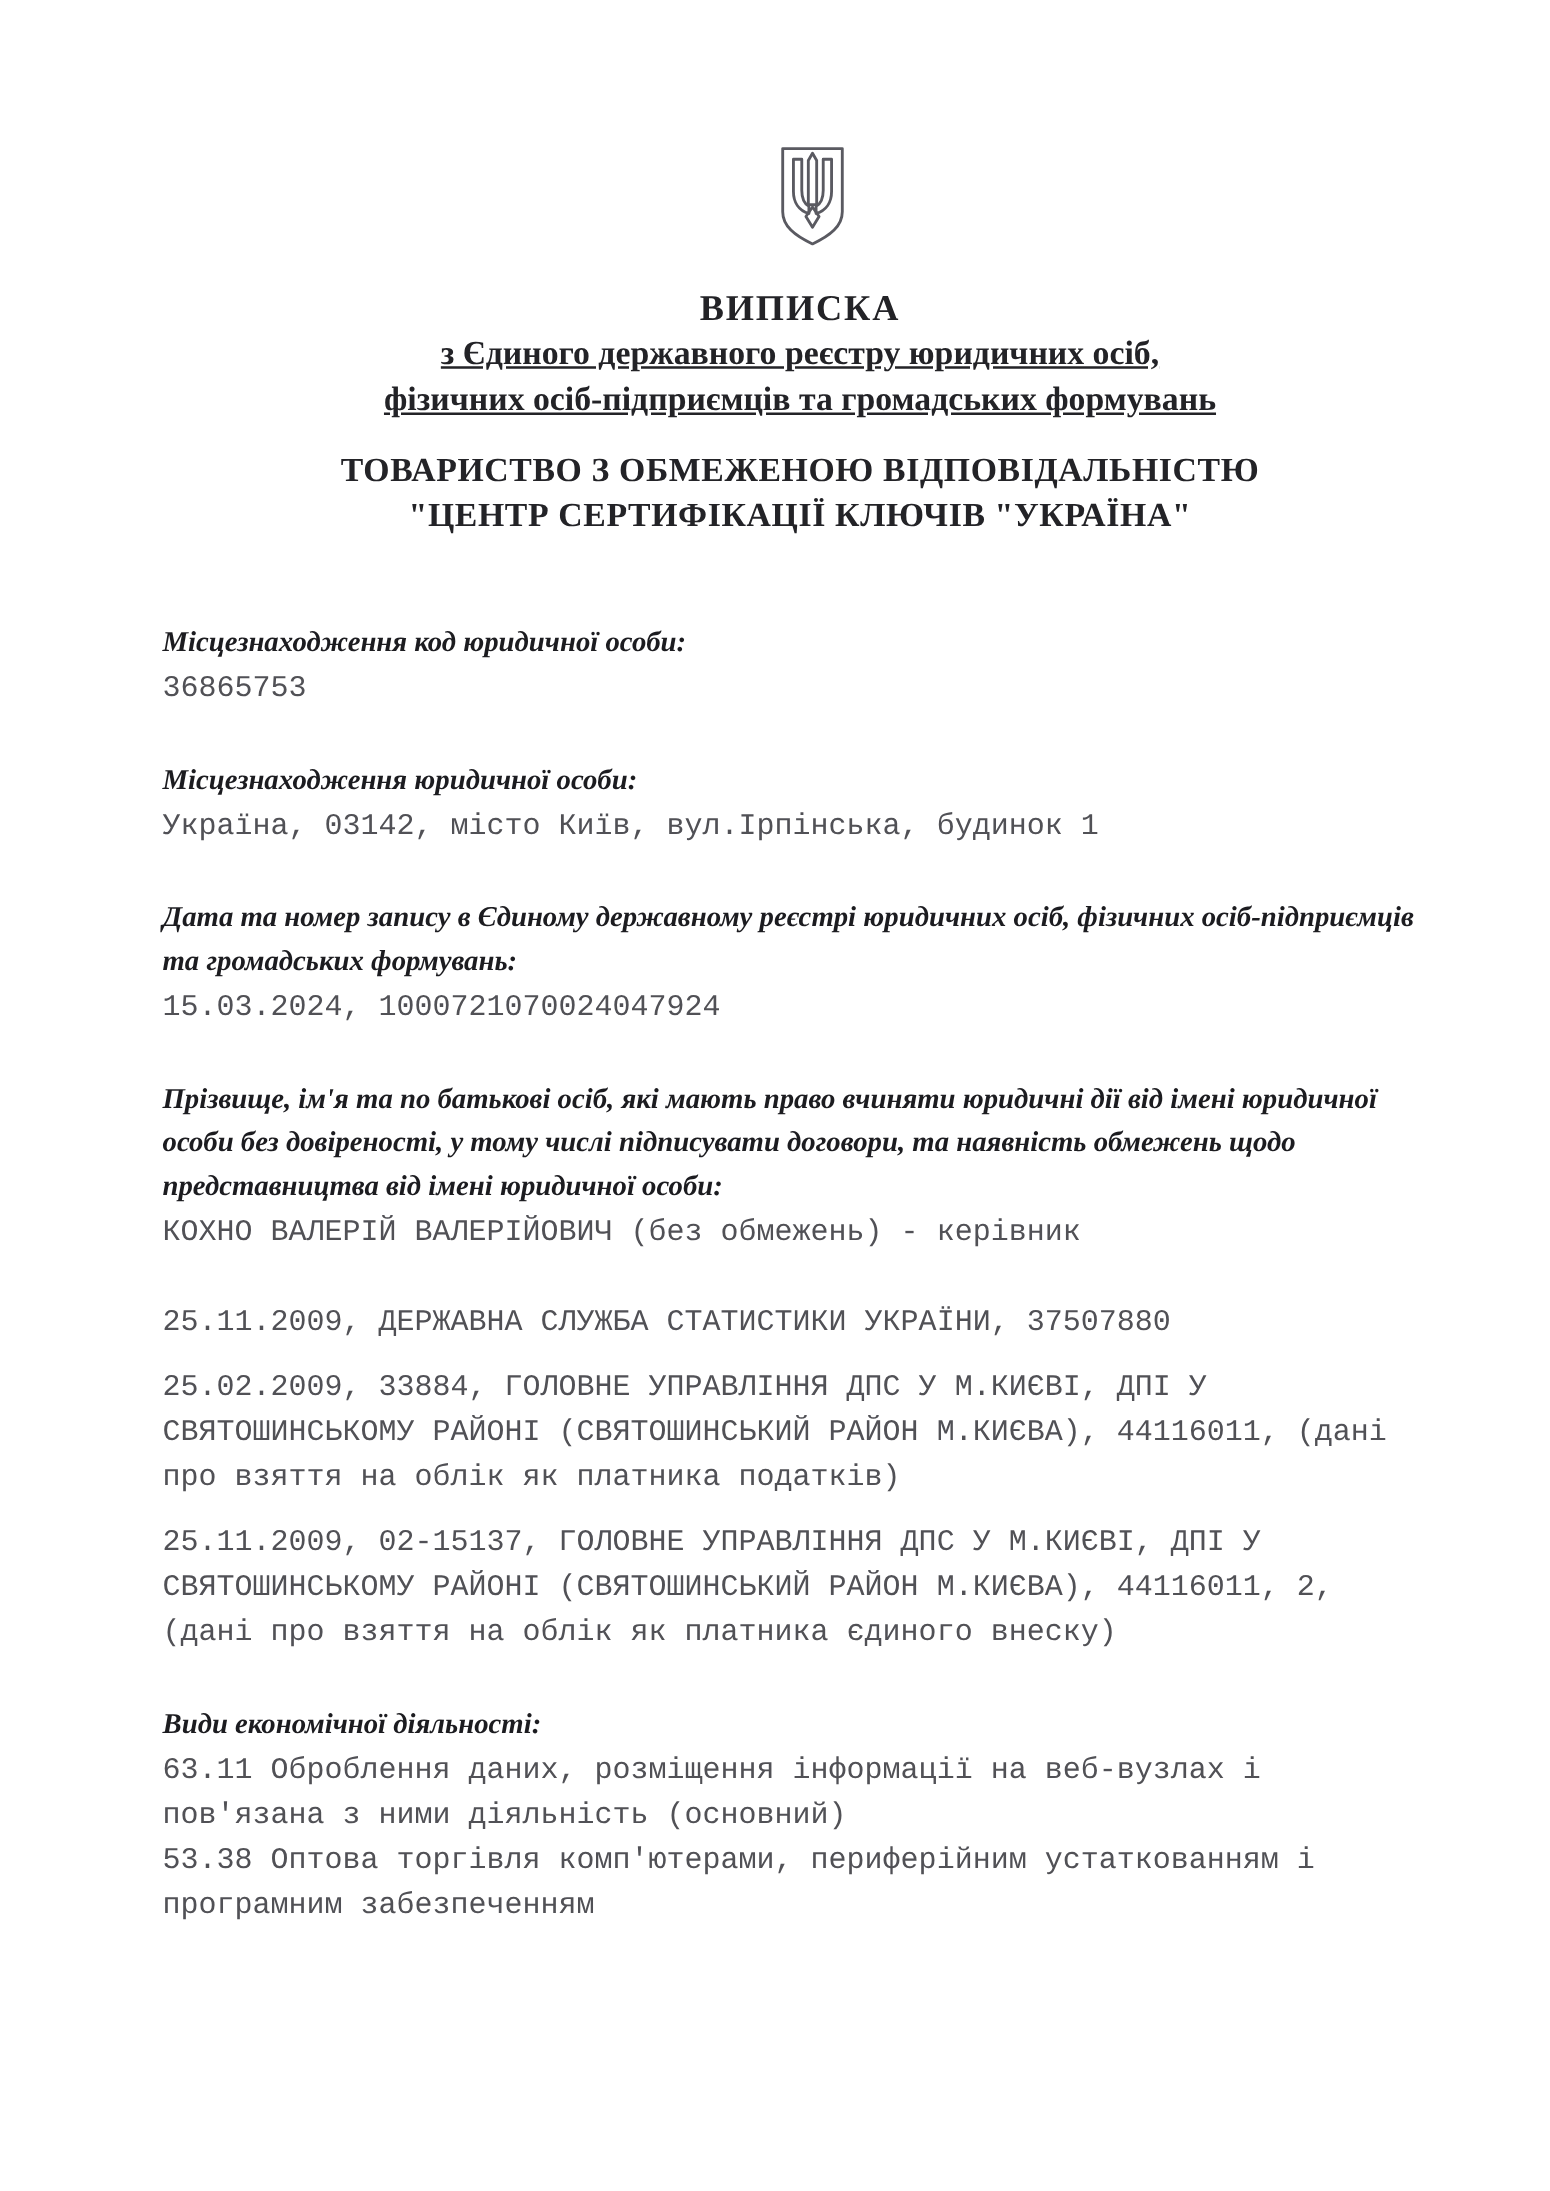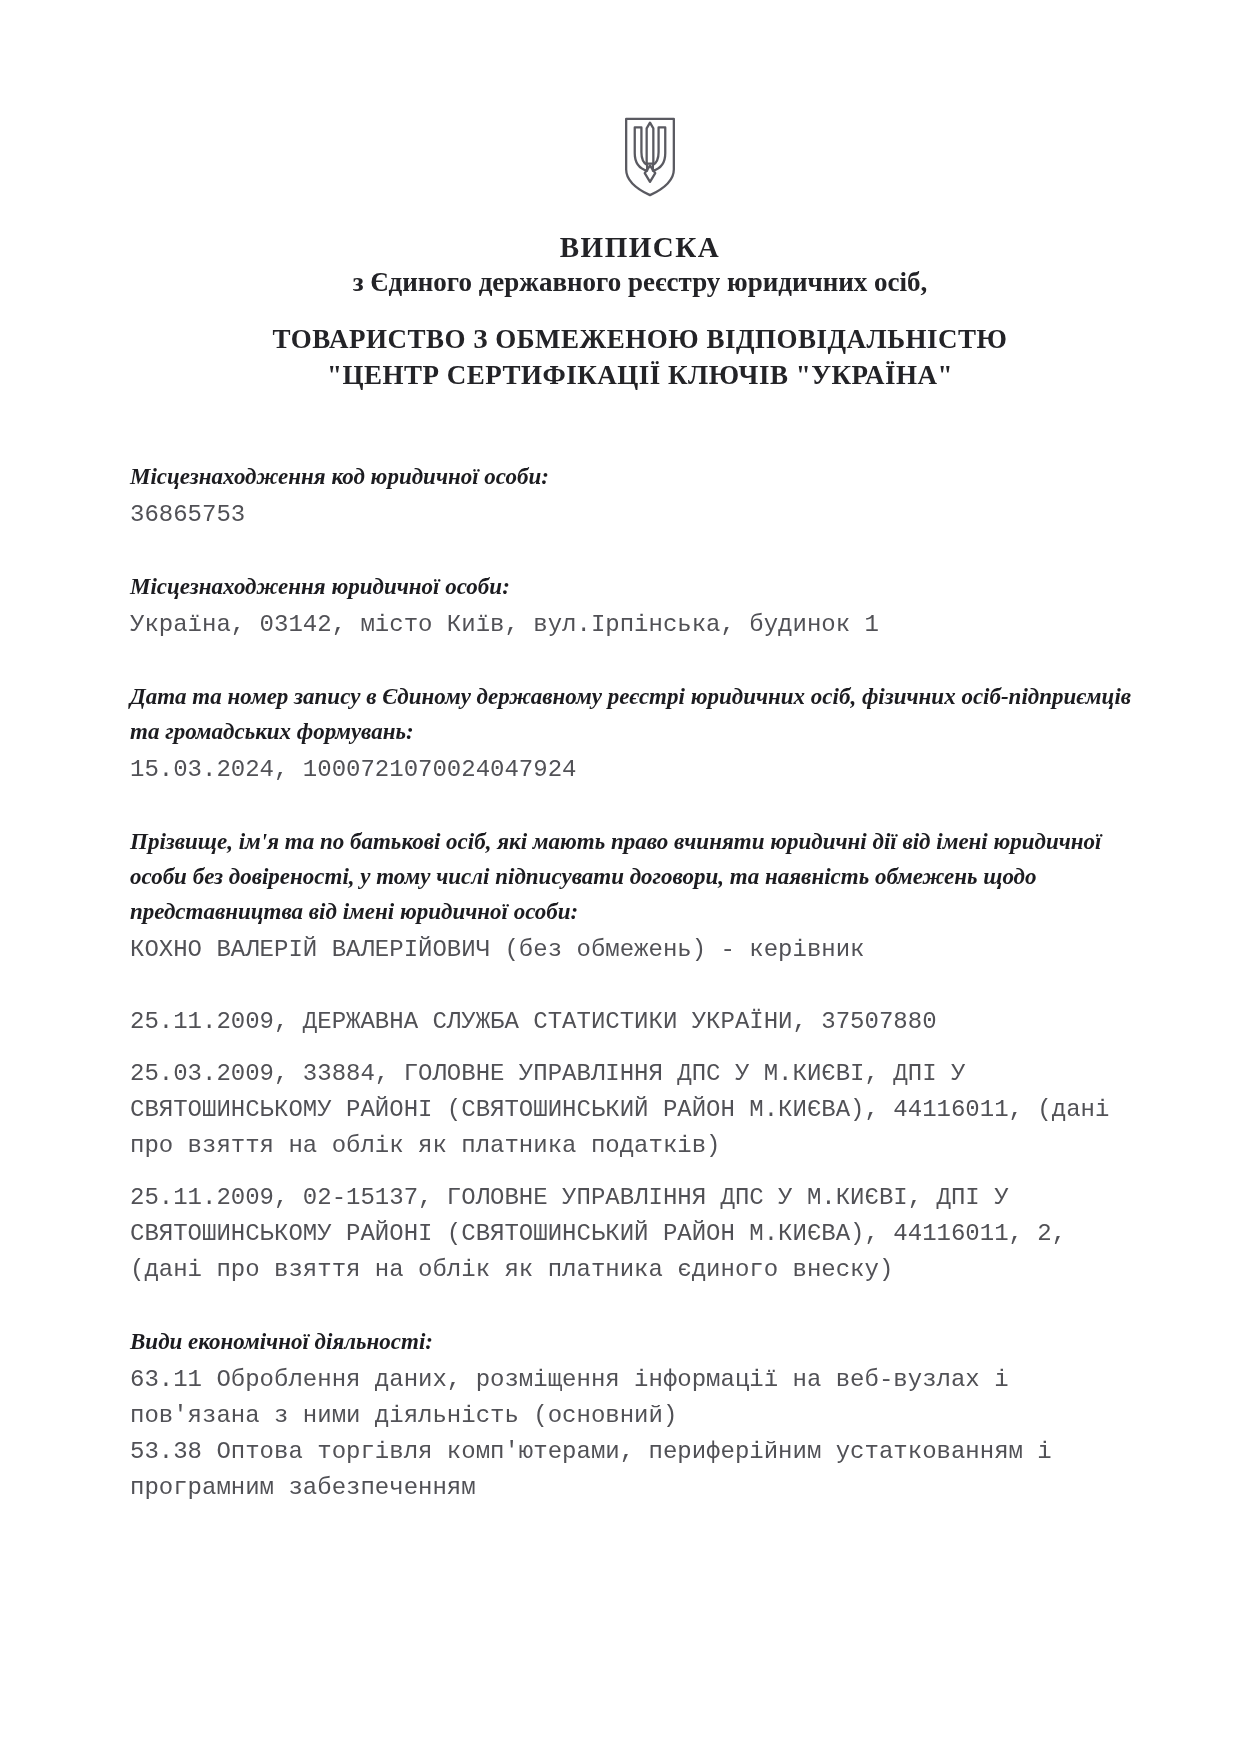--- a/index.html
+++ b/index.html
@@ -29,20 +29,21 @@
     line-height: 34px;
     letter-spacing: 1.5px;
     color: #232327;
   }
   .doc-subtitle .sub-line {
     text-align: center;
     font-weight: bold;
     font-size: 27px;
     line-height: 37px;
     color: #232327;
+    text-decoration: underline;
   }
   .company-name { margin-top: 20px; font-family: Liberation Serif, serif; }
   .company-name .company-line {
     text-align: center;
     font-weight: bold;
     font-size: 27px;
     line-height: 36px;
     letter-spacing: 0.5px;
     color: #232327;
   }
@@ -83,20 +84,21 @@
       <path d="M14 12 H21 V38 C21 45 23.5 49.5 27 51.5 V57.5 C18.5 55 14 48 14 39 Z"></path>
       <path d="M46 12 H39 V38 C39 45 36.5 49.5 33 51.5 V57.5 C41.5 55 46 48 46 39 Z"></path>
       <path d="M30 52 L35.5 60 L30 69 L24.5 60 Z"></path>
     </svg>
   </div>
 
   <h1 class="doc-title">ВИПИСКА</h1>
 
   <div class="doc-subtitle">
     <div class="sub-line">з Єдиного державного реєстру юридичних осіб,</div>
+    <div class="sub-line">фізичних осіб-підприємців та громадських формувань</div>
   </div>
 
   <div class="company-name">
     <div class="company-line">ТОВАРИСТВО З ОБМЕЖЕНОЮ ВІДПОВІДАЛЬНІСТЮ</div>
     <div class="company-line">"ЦЕНТР СЕРТИФІКАЦІЇ КЛЮЧІВ "УКРАЇНА"</div>
   </div>
 
   <div id="sections">
     <section class="doc-section">
       <div class="section-label">Місцезнаходження код юридичної особи:</div>
@@ -113,21 +115,21 @@
     <div class="section-value">15.03.2024, 1000721070024047924</div>
       </section>
 
     <section class="doc-section">
       <div class="section-label">Прізвище, ім'я та по батькові осіб, які мають право вчиняти юридичні дії від імені юридичної особи без довіреності, у тому числі підписувати договори, та наявність обмежень щодо представництва від імені юридичної особи:</div>
     <div class="section-value">КОХНО ВАЛЕРІЙ ВАЛЕРІЙОВИЧ (без обмежень) - керівник</div>
       </section>
 
     <section class="doc-section">
     <div class="section-value">25.11.2009, ДЕРЖАВНА СЛУЖБА СТАТИСТИКИ УКРАЇНИ, 37507880</div>
-        <div class="section-value">25.03.2009, 33884, ГОЛОВНЕ УПРАВЛІННЯ ДПС У М.КИЄВІ, ДПІ У СВЯТОШИНСЬКОМУ РАЙОНІ (СВЯТОШИНСЬКИЙ РАЙОН М.КИЄВА), 44116011, (дані про взяття на облік як платника податків)</div>
+        <div class="section-value">25.02.2009, 33884, ГОЛОВНЕ УПРАВЛІННЯ ДПС У М.КИЄВІ, ДПІ У СВЯТОШИНСЬКОМУ РАЙОНІ (СВЯТОШИНСЬКИЙ РАЙОН М.КИЄВА), 44116011, (дані про взяття на облік як платника податків)</div>
         <div class="section-value">25.11.2009, 02-15137, ГОЛОВНЕ УПРАВЛІННЯ ДПС У М.КИЄВІ, ДПІ У СВЯТОШИНСЬКОМУ РАЙОНІ (СВЯТОШИНСЬКИЙ РАЙОН М.КИЄВА), 44116011, 2, (дані про взяття на облік як платника єдиного внеску)</div>
       </section>
 
     <section class="doc-section">
       <div class="section-label">Види економічної діяльності:</div>
     <div class="section-value">63.11 Оброблення даних, розміщення інформації на веб-вузлах і пов'язана з ними діяльність (основний)</div>
         <div class="section-value">53.38 Оптова торгівля комп'ютерами, периферійним устаткованням і програмним забезпеченням</div>
       </section>
   </div>
 

